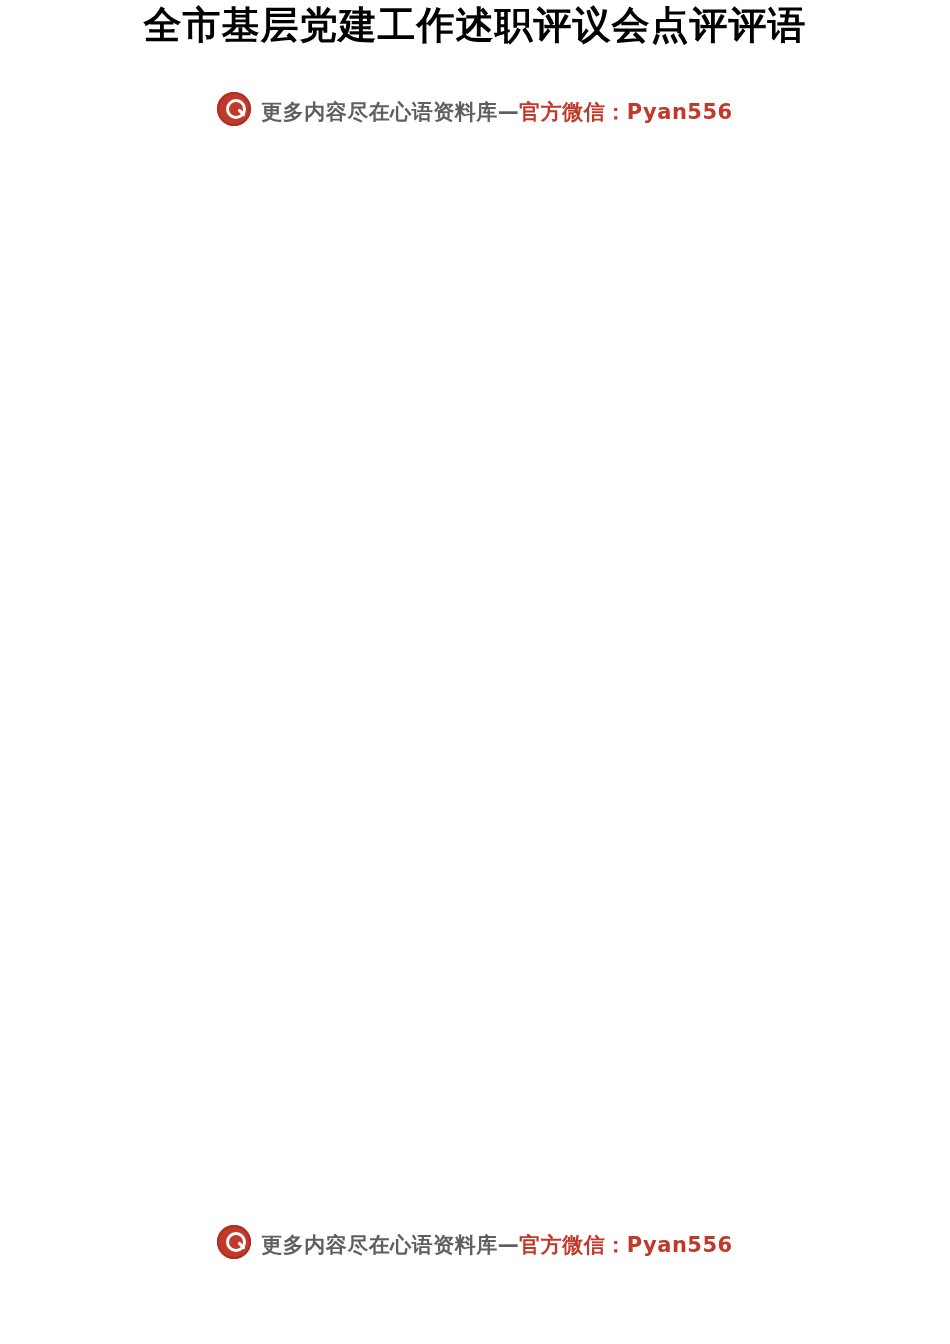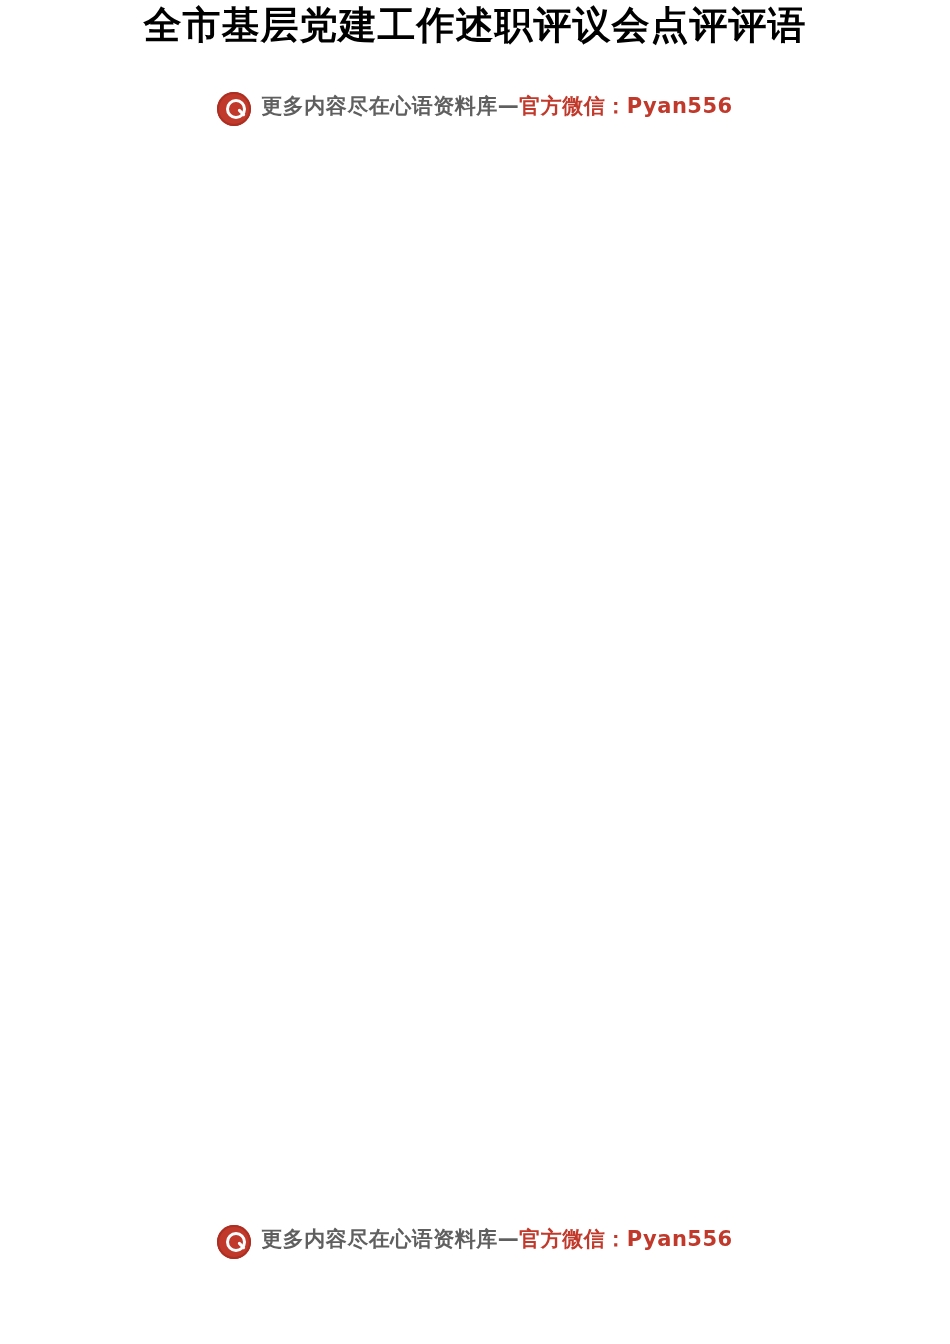--- a/index.html
+++ b/index.html
@@ -22,21 +22,21 @@
     box-sizing: border-box;
     padding: 0 135px;
   }
 
   
   .watermark {
     position: absolute;
     left: 0;
     width: 950px;
     display: flex;
-    align-items: flex-start;
+    align-items: flex-end;
     justify-content: center;
     gap: 10px;
     user-select: none;
   }
   .watermark.top { top: 92px; }
   .watermark.bottom { top: 1225px; }
 
   .wm-logo {
     width: 34px;
     height: 34px;

